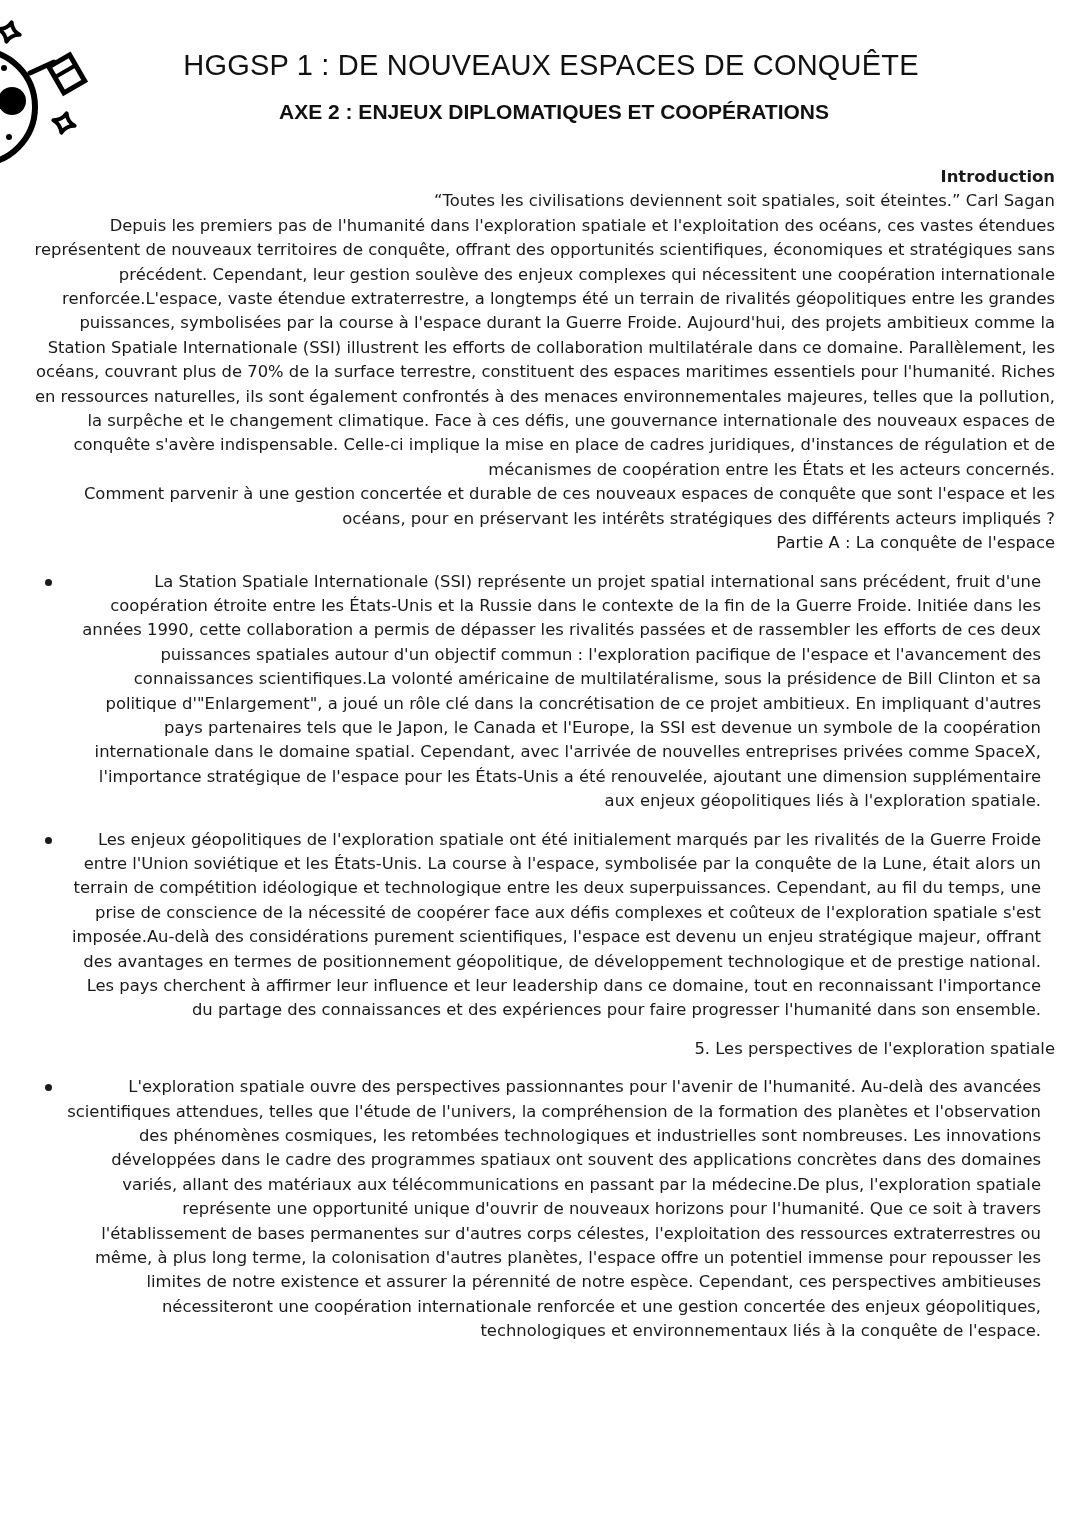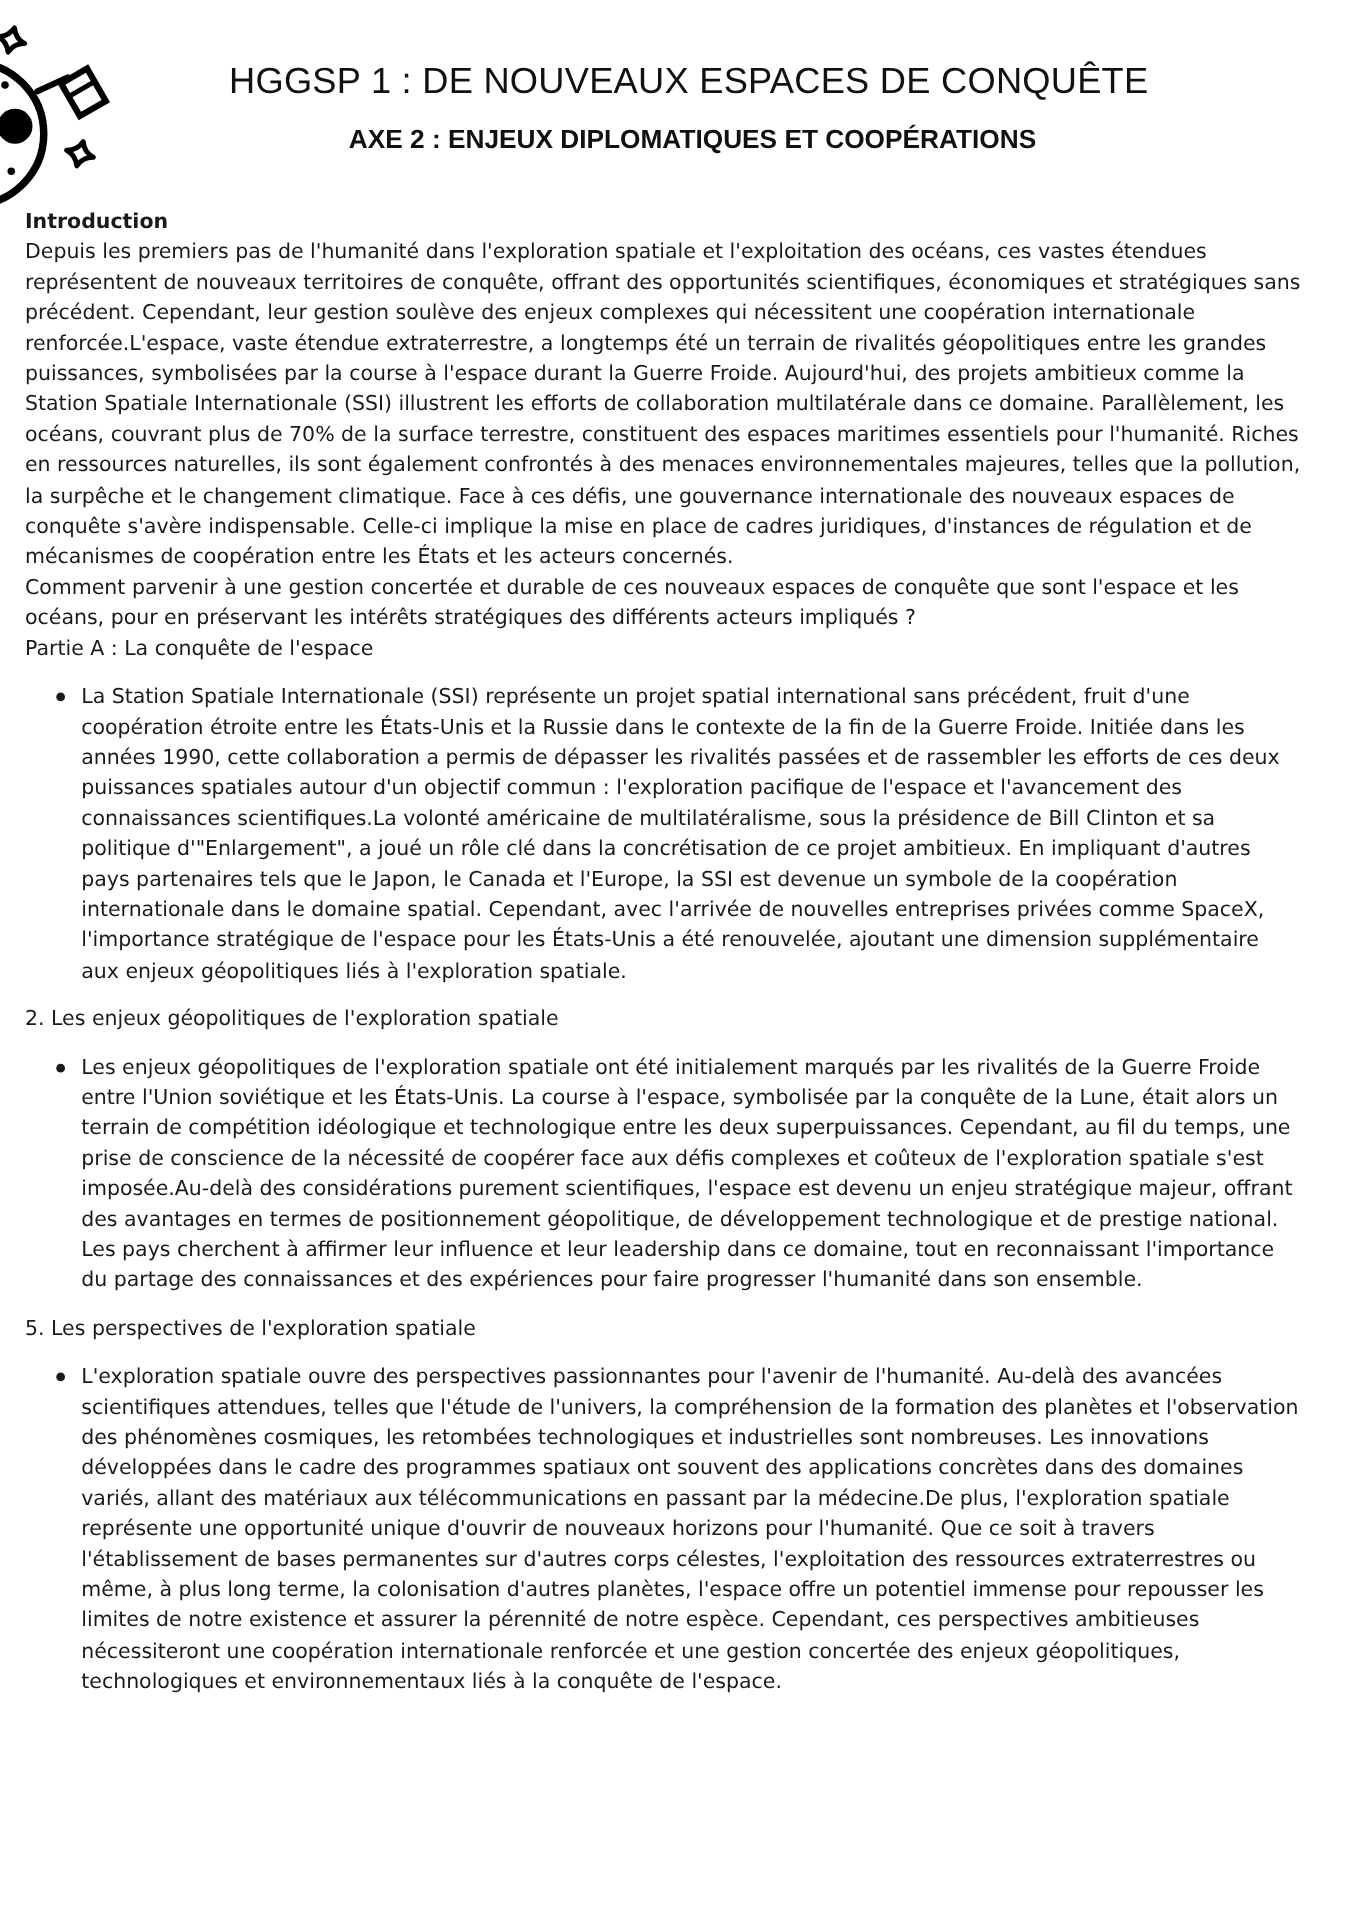--- a/index.html
+++ b/index.html
@@ -49,20 +49,21 @@
       color: #111;
     }
     .content {
       position: absolute;
       left: 20px;
       top: 165px;
       width: 1035px;
       font-size: 16.4px;
       line-height: 24.4px;
       color: #1a1a1a;
+      text-align: right;
     }
     .content p {
       margin: 0;
     }
     .intro-heading {
       font-weight: bold;
     }
     ul.bullets {
       margin: 0;
       padding: 0 0 0 31px;
@@ -107,29 +108,29 @@
 
     <path d="M64 103 Q67 111 75 113 Q67 115 64 123 Q61 115 53 113 Q61 111 64 103 Z" fill="none" stroke="#000" stroke-width="4" stroke-linejoin="round" transform="rotate(15 64 113)"></path>
   </svg>
 </div>
 
 <h1 class="title">HGGSP 1 : DE NOUVEAUX ESPACES DE CONQUÊTE</h1>
 <h2 class="subtitle">AXE 2 : ENJEUX DIPLOMATIQUES ET COOPÉRATIONS</h2>
 
 <div class="content">
   <p class="intro-heading">Introduction</p>
+  <p>“Toutes les civilisations deviennent soit spatiales, soit éteintes.” Carl Sagan</p>
   <p>Depuis les premiers pas de l'humanité dans l'exploration spatiale et l'exploitation des océans, ces vastes étendues représentent de nouveaux territoires de conquête, offrant des opportunités scientifiques, économiques et stratégiques sans précédent. Cependant, leur gestion soulève des enjeux complexes qui nécessitent une coopération internationale renforcée.L'espace, vaste étendue extraterrestre, a longtemps été un terrain de rivalités géopolitiques entre les grandes puissances, symbolisées par la course à l'espace durant la Guerre Froide. Aujourd'hui, des projets ambitieux comme la Station Spatiale Internationale (SSI) illustrent les efforts de collaboration multilatérale dans ce domaine. Parallèlement, les océans, couvrant plus de 70% de la surface terrestre, constituent des espaces maritimes essentiels pour l'humanité. Riches en ressources naturelles, ils sont également confrontés à des menaces environnementales majeures, telles que la pollution, la surpêche et le changement climatique. Face à ces défis, une gouvernance internationale des nouveaux espaces de conquête s'avère indispensable. Celle-ci implique la mise en place de cadres juridiques, d'instances de régulation et de mécanismes de coopération entre les États et les acteurs concernés.</p>
   <p>Comment parvenir à une gestion concertée et durable de ces nouveaux espaces de conquête que sont l'espace et les océans, pour en préservant les intérêts stratégiques des différents acteurs impliqués ?</p>
   <p>Partie A : La conquête de l'espace</p>
 
   <ul class="bullets">
     <li>La Station Spatiale Internationale (SSI) représente un projet spatial international sans précédent, fruit d'une coopération étroite entre les États-Unis et la Russie dans le contexte de la fin de la Guerre Froide. Initiée dans les années 1990, cette collaboration a permis de dépasser les rivalités passées et de rassembler les efforts de ces deux puissances spatiales autour d'un objectif commun : l'exploration pacifique de l'espace et l'avancement des connaissances scientifiques.La volonté américaine de multilatéralisme, sous la présidence de Bill Clinton et sa politique d'"Enlargement", a joué un rôle clé dans la concrétisation de ce projet ambitieux. En impliquant d'autres pays partenaires tels que le Japon, le Canada et l'Europe, la SSI est devenue un symbole de la coopération internationale dans le domaine spatial. Cependant, avec l'arrivée de nouvelles entreprises privées comme SpaceX, l'importance stratégique de l'espace pour les États-Unis a été renouvelée, ajoutant une dimension supplémentaire aux enjeux géopolitiques liés à l'exploration spatiale.</li>
   </ul>
 
-  <p>2. Les enjeux géopolitiques de l'exploration spatiale</p>
   <ul class="bullets">
     <li>Les enjeux géopolitiques de l'exploration spatiale ont été initialement marqués par les rivalités de la Guerre Froide entre l'Union soviétique et les États-Unis. La course à l'espace, symbolisée par la conquête de la Lune, était alors un terrain de compétition idéologique et technologique entre les deux superpuissances. Cependant, au fil du temps, une prise de conscience de la nécessité de coopérer face aux défis complexes et coûteux de l'exploration spatiale s'est imposée.Au-delà des considérations purement scientifiques, l'espace est devenu un enjeu stratégique majeur, offrant des avantages en termes de positionnement géopolitique, de développement technologique et de prestige national. Les pays cherchent à affirmer leur influence et leur leadership dans ce domaine, tout en reconnaissant l'importance du partage des connaissances et des expériences pour faire progresser l'humanité dans son ensemble.</li>
   </ul>
 
   <p>5. Les perspectives de l'exploration spatiale</p>
   <ul class="bullets">
     <li>L'exploration spatiale ouvre des perspectives passionnantes pour l'avenir de l'humanité. Au-delà des avancées scientifiques attendues, telles que l'étude de l'univers, la compréhension de la formation des planètes et l'observation des phénomènes cosmiques, les retombées technologiques et industrielles sont nombreuses. Les innovations développées dans le cadre des programmes spatiaux ont souvent des applications concrètes dans des domaines variés, allant des matériaux aux télécommunications en passant par la médecine.De plus, l'exploration spatiale représente une opportunité unique d'ouvrir de nouveaux horizons pour l'humanité. Que ce soit à travers l'établissement de bases permanentes sur d'autres corps célestes, l'exploitation des ressources extraterrestres ou même, à plus long terme, la colonisation d'autres planètes, l'espace offre un potentiel immense pour repousser les limites de notre existence et assurer la pérennité de notre espèce. Cependant, ces perspectives ambitieuses nécessiteront une coopération internationale renforcée et une gestion concertée des enjeux géopolitiques, technologiques et environnementaux liés à la conquête de l'espace.</li>
   </ul>
 </div>
 

